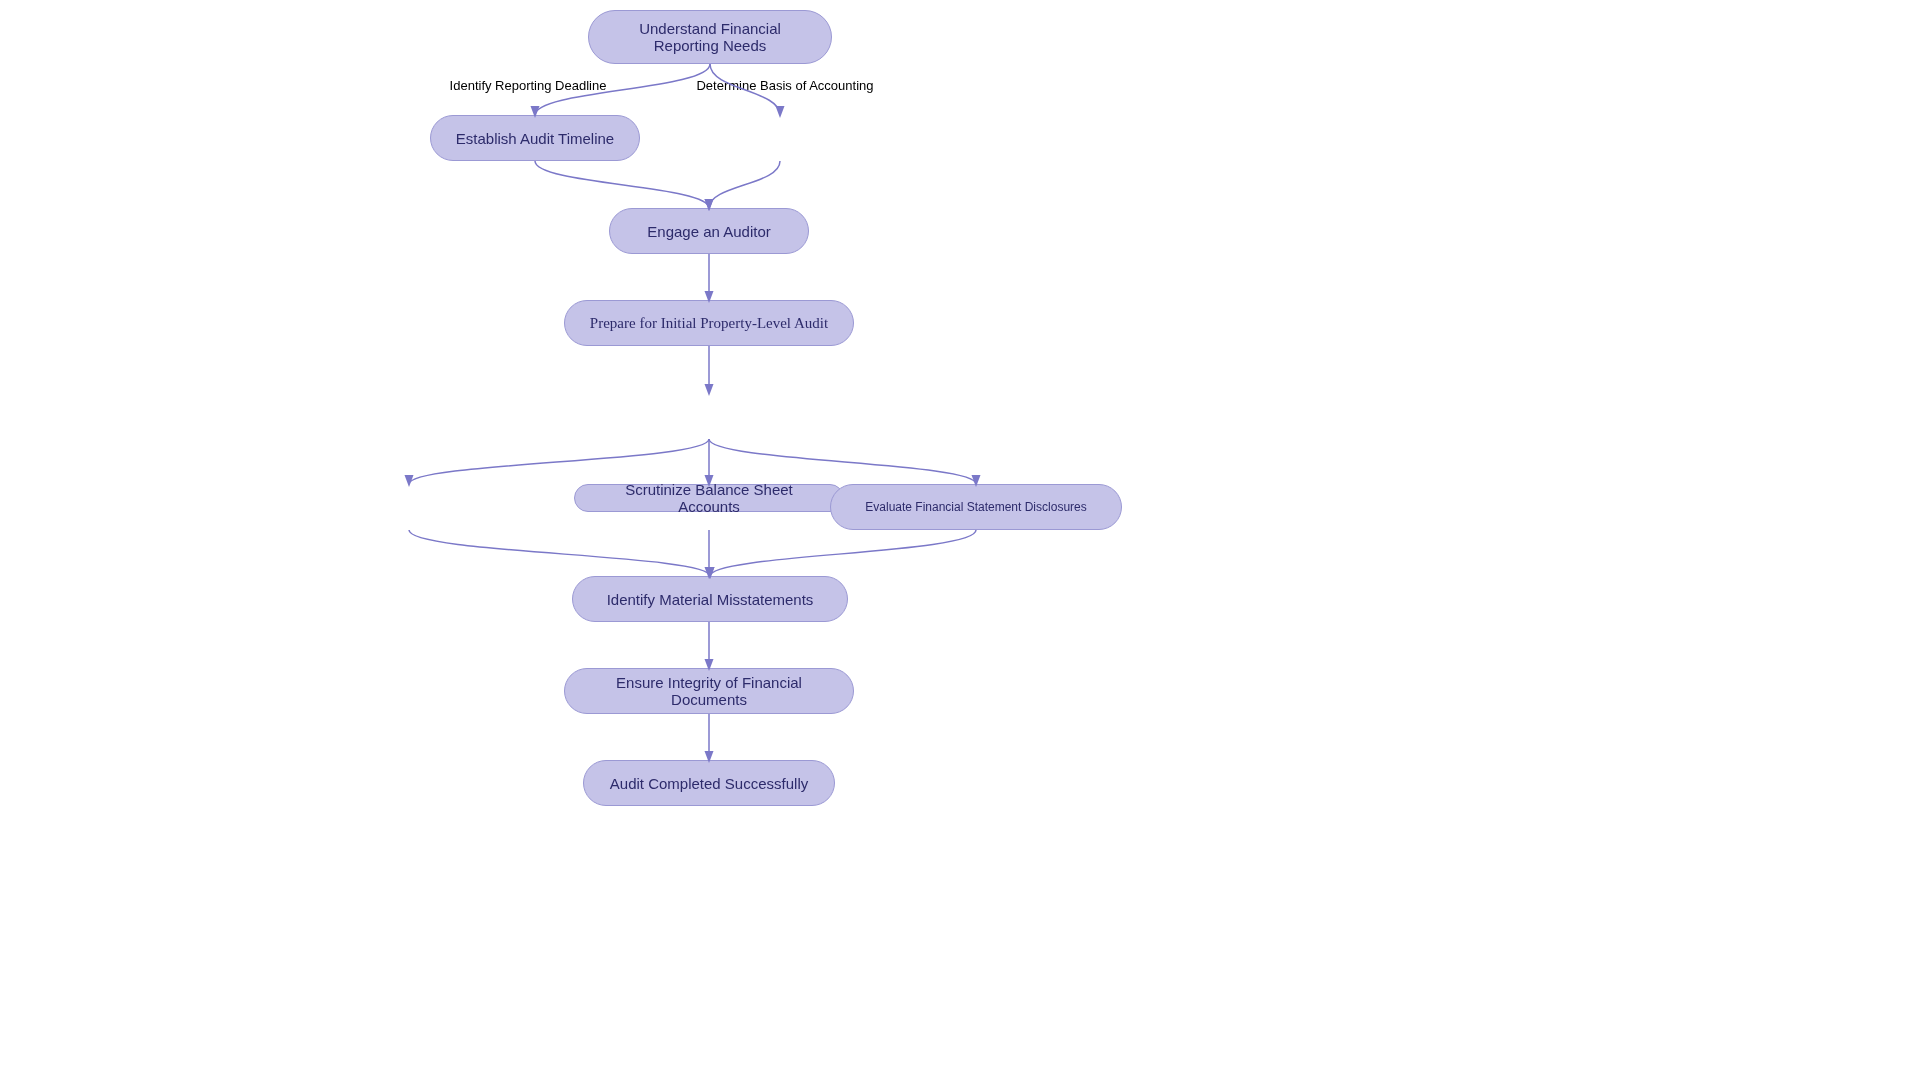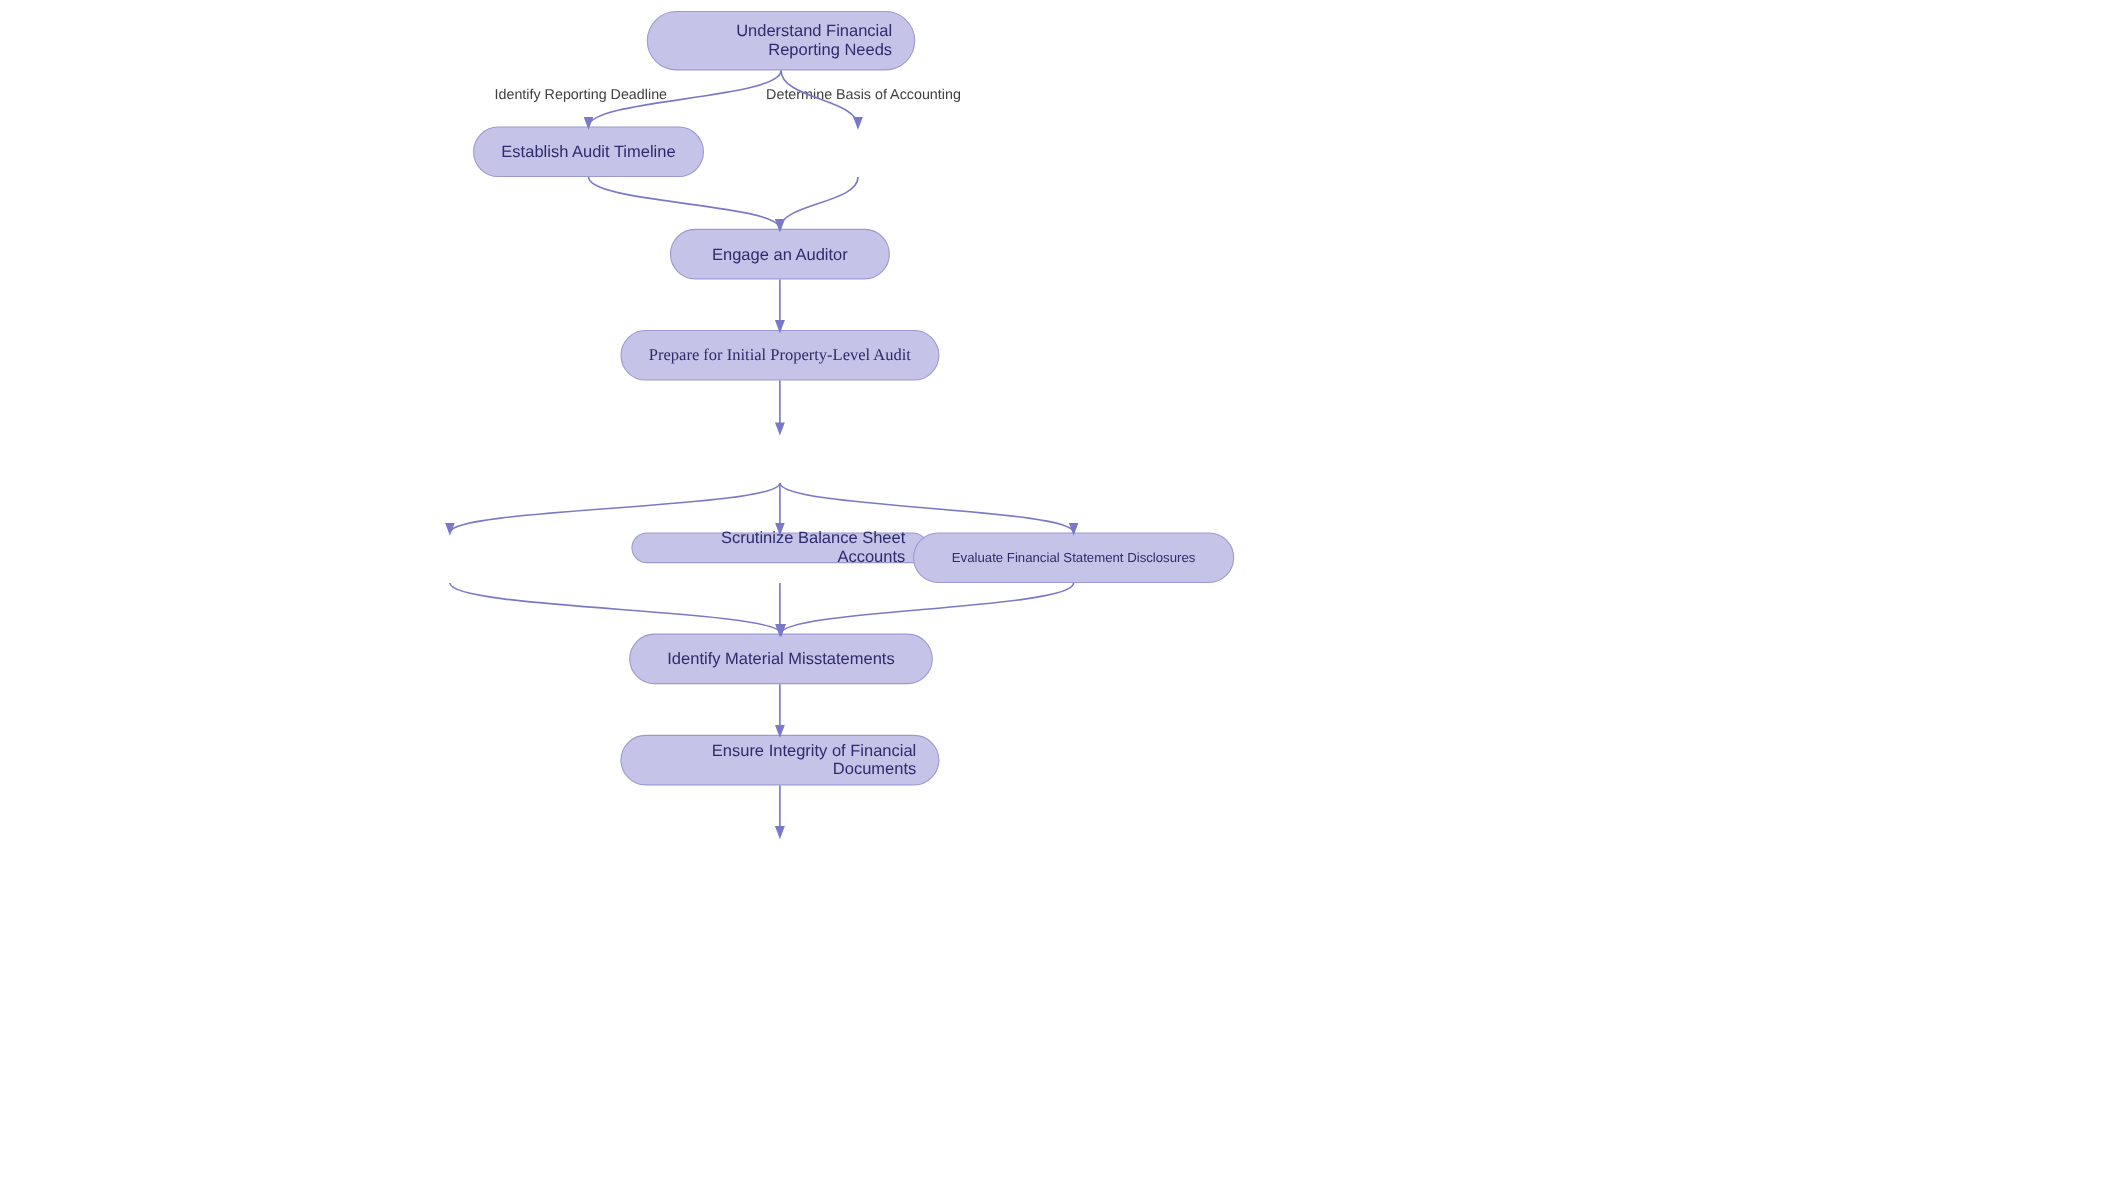--- a/index.html
+++ b/index.html
@@ -23,30 +23,30 @@
       height: 1080px;
       pointer-events: none;
     }
     .node {
       position: absolute;
       background: #c5c3e8;
       border-radius: 30px;
       display: flex;
       align-items: center;
       justify-content: center;
-      text-align: right;
+      text-align: center;
       color: #2d2b6b;
       font-size: 15px;
       font-weight: 400;
       padding: 12px 20px;
       border: 1.5px solid #9b99d4;
     }
     .label-text {
       position: absolute;
-      color: #404040;
+      color: #000000;
       font-size: 13px;
       text-align: center;
     }
   </style>
 </head>
 <body>
 
 <div class="diagram-container">
 
   <div class="node" style="left:588px; top:10px; width:244px; height:54px;">
@@ -77,20 +77,23 @@
   </div>
 
   <div class="node" style="left:572px; top:576px; width:276px; height:46px;">
     <span>Identify Material Misstatements</span>
   </div>
 
   <div class="node" style="left:564px; top:668px; width:290px; height:46px;">
     <span>Ensure Integrity of Financial Documents</span>
   </div>
 
+  <div class="node" style="left:583px; top:760px; width:252px; height:46px;">
+    <span>Audit Completed Successfully</span>
+  </div>
 
   <div class="label-text" style="left:438px; top:78px; width:180px;">
     <span>Identify Reporting Deadline</span>
   </div>
   <div class="label-text" style="left:685px; top:78px; width:200px;">
     <span>Determine Basis of Accounting</span>
   </div>
 
   <svg class="arrows">
     <defs>

